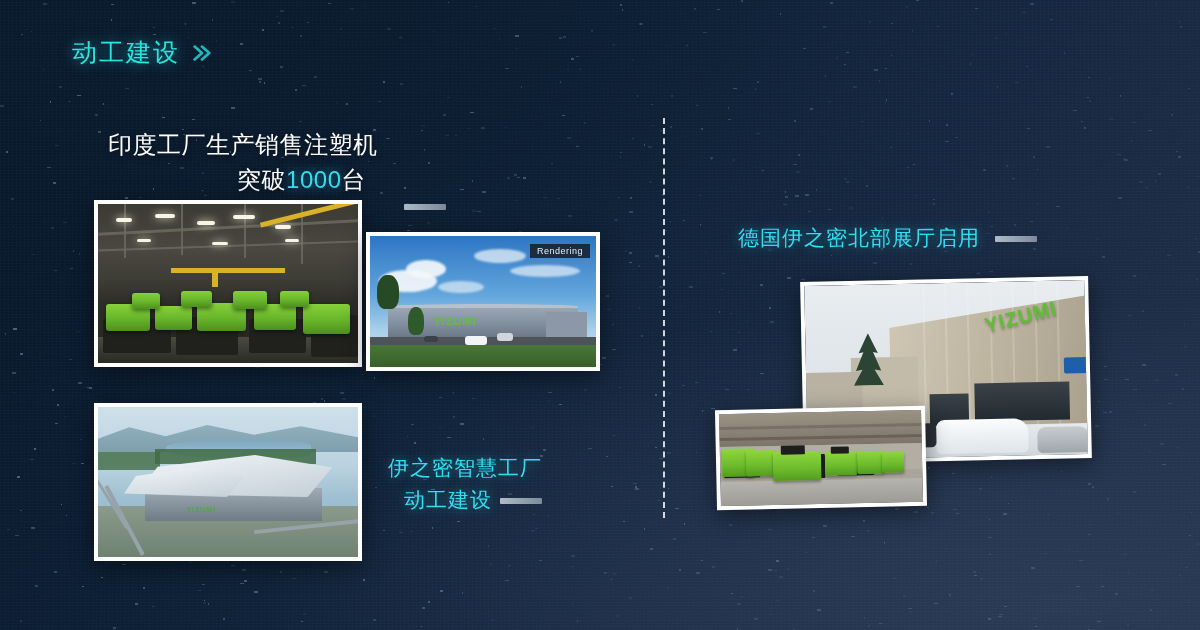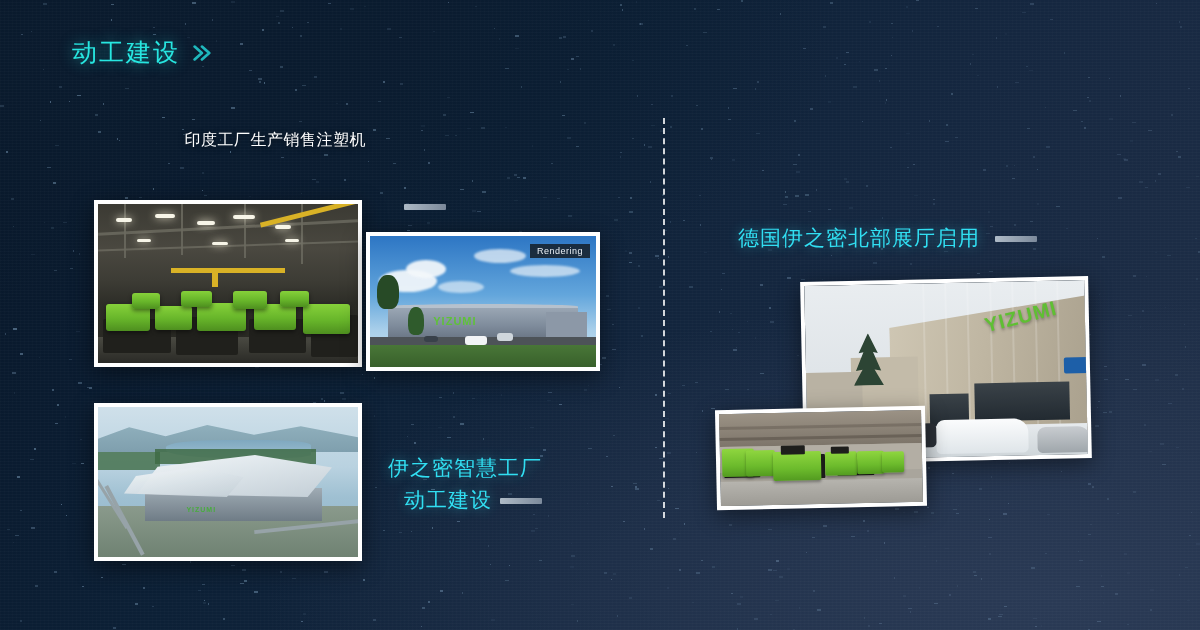--- a/index.html
+++ b/index.html
@@ -46,21 +46,21 @@
 
   
   .divider{
     position:absolute;left:663px;top:118px;width:0;height:400px;
     border-left:2px dashed rgba(255,255,255,.82);
   }
 
   
   .cap{position:absolute;white-space:nowrap;}
   .cap .line{display:block;}
-  .cap.white{color:#ffffff;font-size:16px;line-height:1.45;letter-spacing:.5px;
+  .cap.white{color:#ffffff;font-size:24px;line-height:1.45;letter-spacing:.5px;
              text-shadow:0 1px 6px rgba(0,0,0,.55);}
   .cap.cyan{color:#31dff2;font-size:21px;line-height:1.5;letter-spacing:1px;
             text-shadow:0 0 12px rgba(49,223,242,.45);}
   .cap .hl{color:#31dff2;text-shadow:0 0 12px rgba(49,223,242,.5);}
   .cap .ul{
     display:inline-block;width:42px;height:6px;margin-left:8px;
     background:linear-gradient(90deg,#c9d4de,#8e9bab);
     vertical-align:middle;opacity:.85;border-radius:1px;
   }
   #cap-india-sales{left:108px;top:128px;text-align:right;width:258px;}
@@ -1069,20 +1069,21 @@
         <polyline points="13,5 21,12 13,19"></polyline>
       </svg>
     </span>
   </div>
 
 
   <div class="divider"></div>
 
   <div class="cap white" id="cap-india-sales">
     <span class="line">印度工厂生产销售注塑机</span>
+    <span class="line"><span>突破</span><span class="hl">1000</span><span>台</span></span>
   </div>
 
   <div class="cap cyan" id="cap-india-start">
     <span class="ul"></span>
   </div>
 
   <div class="cap cyan" id="cap-germany">
     <span>德国伊之密北部展厅启用</span>
     <span class="ul"></span>
   </div>

